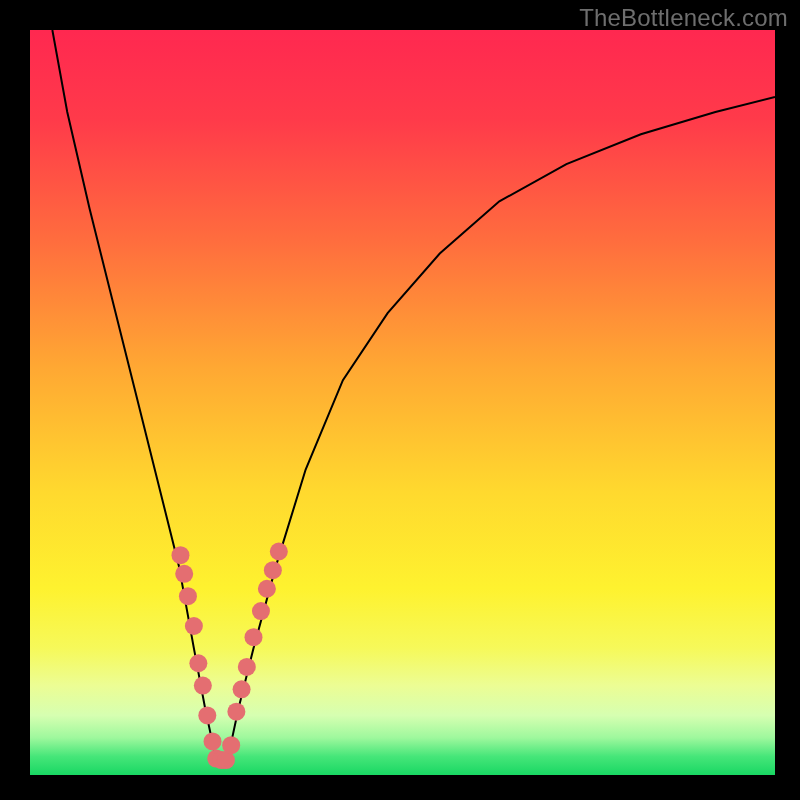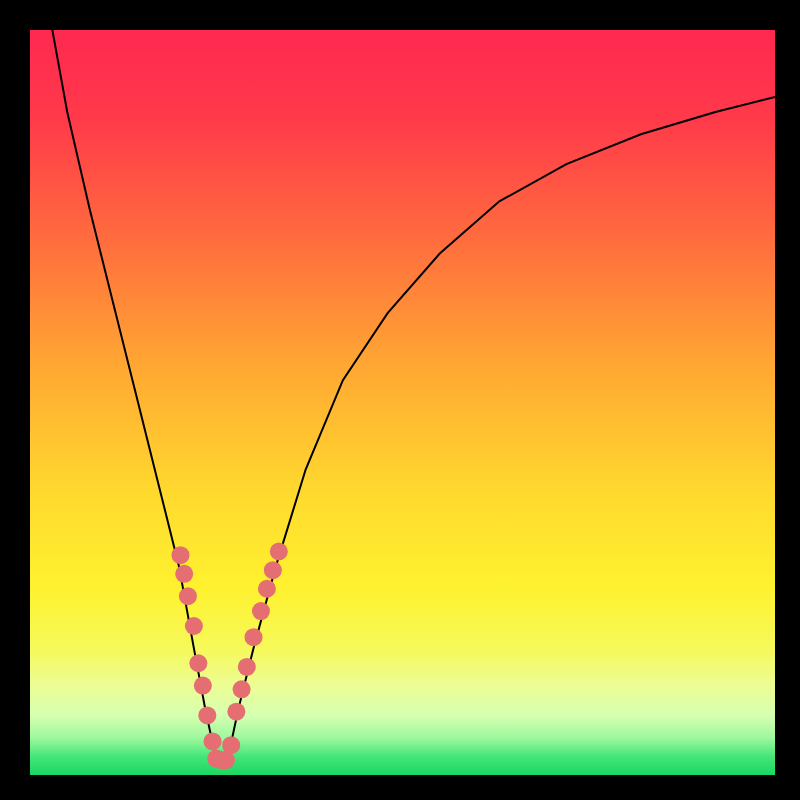--- a/index.html
+++ b/index.html
@@ -80,13 +80,14 @@
           <circle cx="246.80" cy="666.98" r="9" fill="#e46e71"></circle>
           <circle cx="253.50" cy="637.17" r="9" fill="#e46e71"></circle>
           <circle cx="260.95" cy="611.10" r="9" fill="#e46e71"></circle>
           <circle cx="266.91" cy="588.75" r="9" fill="#e46e71"></circle>
           <circle cx="272.87" cy="570.13" r="9" fill="#e46e71"></circle>
           <circle cx="278.83" cy="551.50" r="9" fill="#e46e71"></circle>
         </g>
     </g>
   </svg>
 
+  <div class="watermark">TheBottleneck.com</div>
 </div>
 
 </body></html>

